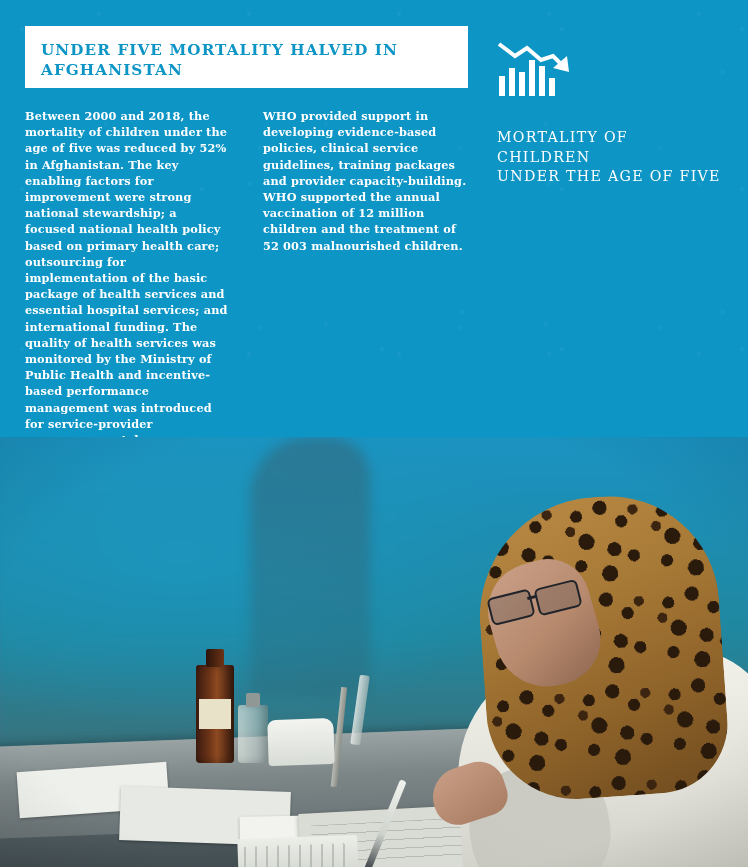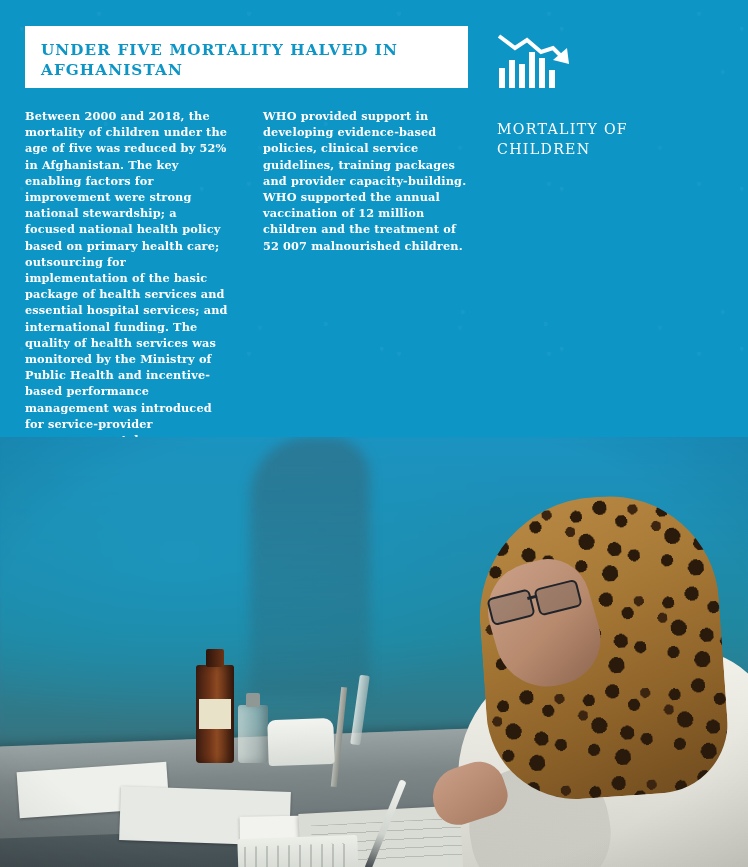--- a/index.html
+++ b/index.html
@@ -77,21 +77,21 @@
     font-weight: bold;
     font-size: 11.3px;
     line-height: 16.2px;
     letter-spacing: 0.15px;
   }
 
   
   .stat-block {
     position: absolute;
     left: 497px;
-    top: 28px;
+    top: 36px;
     width: 226px;
   }
   .stat-icon {
     width: 78px;
     height: 62px;
     margin-bottom: 26px;
   }
   .stat-text {
     color: #ffffff;
     font-family: "DejaVu Serif", serif;
@@ -332,39 +332,40 @@
 
   <div class="title-box">
     <h1 class="title-text">UNDER FIVE MORTALITY HALVED IN AFGHANISTAN</h1>
   </div>
 
   <div class="columns">
     <div class="col">
       <p>Between 2000 and 2018, the mortality of children under the age of five was reduced by 52% in Afghanistan. The key enabling factors for improvement were strong national stewardship; a focused national health policy based on primary health care; outsourcing for implementation of the basic package of health services and essential hospital services; and international funding. The quality of health services was monitored by the Ministry of Public Health and incentive-based performance management was introduced for service-provider nongovernmental organizations.</p>
     </div>
     <div class="col">
-      <p>WHO provided support in developing evidence-based policies, clinical service guidelines, training packages and provider capacity-building. WHO supported the annual vaccination of 12 million children and the treatment of 52 007 malnourished children.</p>
+      <p>WHO provided support in developing evidence-based policies, clinical service guidelines, training packages and provider capacity-building. WHO supported the annual vaccination of 12 million children and the treatment of 52 003 malnourished children.</p>
     </div>
   </div>
 
   <div class="stat-block">
     <svg class="stat-icon" viewBox="0 0 78 62" aria-hidden="true">
       <g fill="#ffffff">
         <rect x="2" y="40" width="6" height="20"></rect>
         <rect x="12" y="32" width="6" height="28"></rect>
         <rect x="22" y="36" width="6" height="24"></rect>
         <rect x="32" y="24" width="6" height="36"></rect>
         <rect x="42" y="30" width="6" height="30"></rect>
         <rect x="52" y="42" width="6" height="18"></rect>
         <path d="M2 8 L18 20 L30 12 L44 24 L56 20 L68 32" stroke="#ffffff" stroke-width="4" fill="none" stroke-linejoin="miter"></path>
         <path d="M70 20 L72 36 L56 32 Z"></path>
       </g>
     </svg>
     <div class="stat-text">
       <div>MORTALITY OF CHILDREN</div>
+      <div>UNDER THE AGE OF FIVE</div>
     </div>
   </div>
 
   <div class="photo">
     <div class="photo-bg"></div>
     <div class="wall"></div>
     <div class="bg-person-right"></div>
 
     <div class="desk"></div>
     <div class="desk-front"></div>

